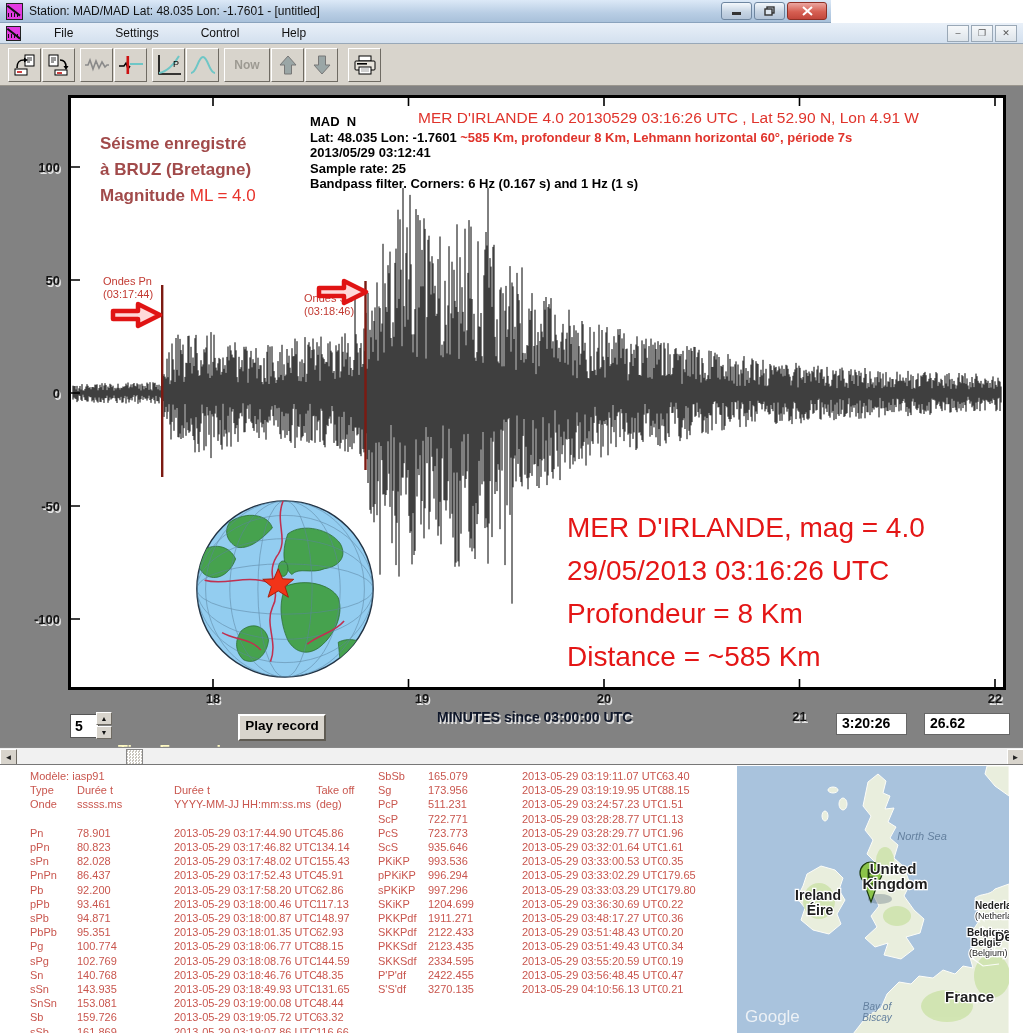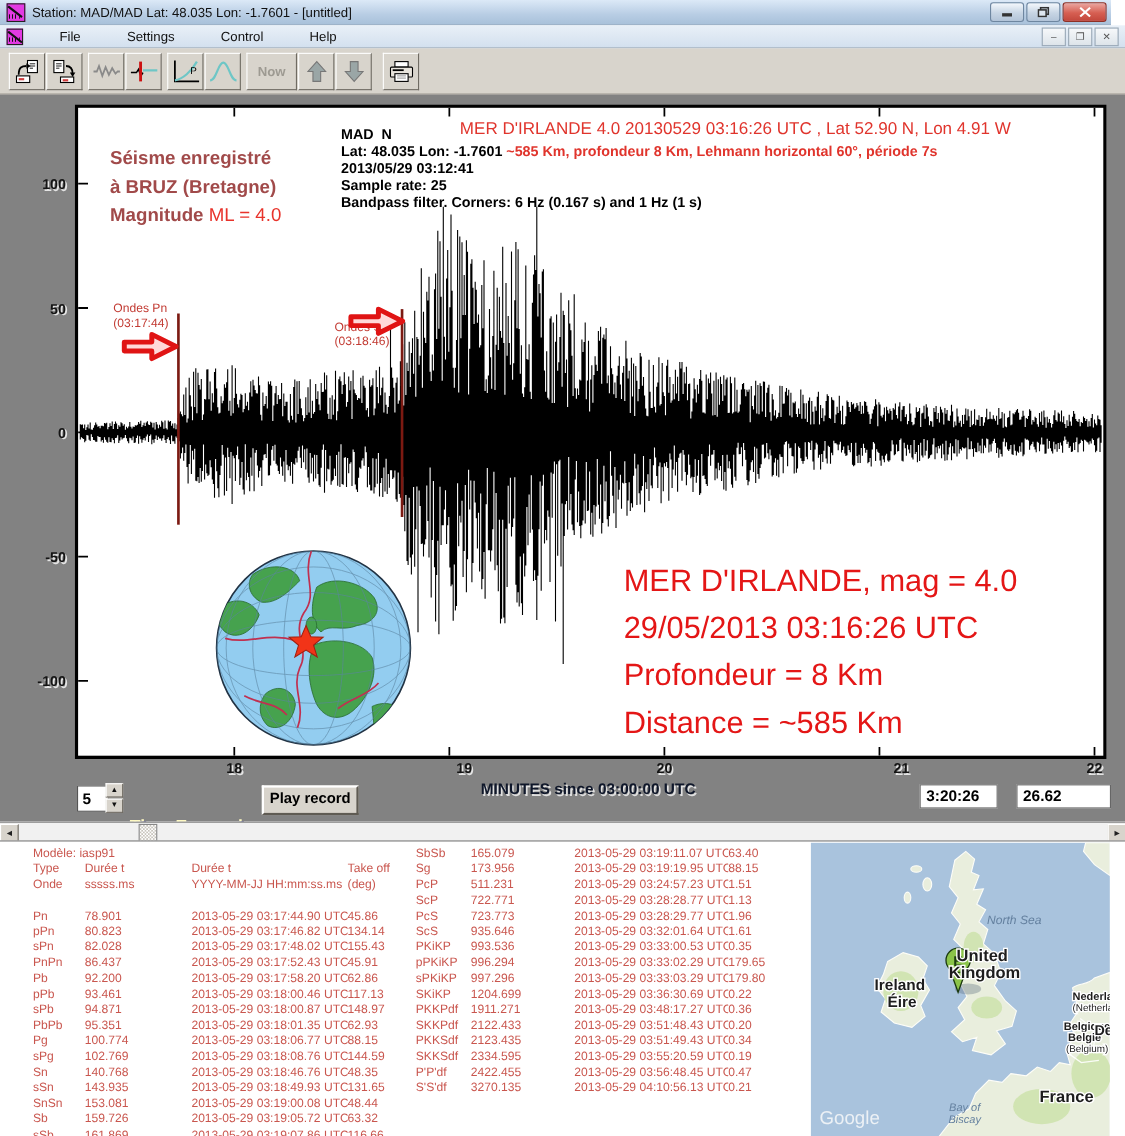--- a/index.html
+++ b/index.html
@@ -1,21 +1,21 @@
 <!DOCTYPE html>
 <html><head>
 <meta charset="utf-8">
 <style>
   html,body{margin:0;padding:0;}
   body{width:1023px;height:1033px;position:relative;overflow:hidden;
        font-family:"Liberation Sans",sans-serif;background:#fff;}
   .abs{position:absolute;}
 
   
-  .titlebar{left:0;top:0;width:1010px;height:22px;
+  .titlebar{left:0;top:0;width:831px;height:22px;
     background:linear-gradient(#dce9f7,#b8cde4 60%,#a9c1da);
     border-bottom:1px solid #8aa3bd;display:flex;align-items:center;}
   .title-text{font-size:12px;color:#111;margin-left:6px;}
   .appicon{width:15px;height:15px;margin-left:6px;background:#e23ae2;
     border:1px solid #222;position:relative;}
   .appicon:before{content:"";position:absolute;left:1px;top:1px;width:16px;height:1.5px;
     background:#111;transform:rotate(38deg);transform-origin:0 0;}
   .appicon:after{content:"";position:absolute;left:1px;bottom:2px;width:10px;height:4px;
     background:repeating-linear-gradient(90deg,#111 0 1px,transparent 1px 3px);}
   .winbtns{margin-left:auto;display:flex;gap:2px;margin-right:4px;}
@@ -222,21 +222,21 @@
       <div class="ylabel" style="left: 26px; top: 74px;">100</div>
       <div class="ylabel" style="left: 26px; top: 187px;">50</div>
       <div class="ylabel" style="left: 26px; top: 300px;">0</div>
       <div class="ylabel" style="left: 26px; top: 413px;">-50</div>
       <div class="ylabel" style="left: 26px; top: 526px;">-100</div>
     </div>
   <div id="xlabels">
       <div class="xlabel-tick" style="left: 213px; top: 605px;">18</div>
       <div class="xlabel-tick" style="left: 422px; top: 605px;">19</div>
       <div class="xlabel-tick" style="left: 604px; top: 605px;">20</div>
-      <div class="xlabel-tick" style="left: 799.5px; top: 605px; margin-left: 20px;">21</div>
+      <div class="xlabel-tick" style="left: 799.5px; top: 623px;">21</div>
       <div class="xlabel-tick" style="left: 995px; top: 605px;">22</div>
     </div>
 
   <div class="abs station-block"><span>MAD  N</span><br><span>Lat: 48.035 Lon: -1.7601 </span><span class="red-inline">~585 Km, profondeur 8 Km, Lehmann horizontal 60°, période 7s</span><br><span>2013/05/29 03:12:41</span><br><span>Sample rate: 25</span><br><span>Bandpass filter. Corners: 6 Hz (0.167 s) and 1 Hz (1 s)</span></div>
 
   <div class="abs event-title">MER D'IRLANDE 4.0 20130529 03:16:26 UTC , Lat 52.90 N, Lon 4.91 W</div>
 
   <div class="abs seisme">
     <span>Séisme enregistré</span><br>
     <span>à BRUZ (Bretagne)</span><br>

